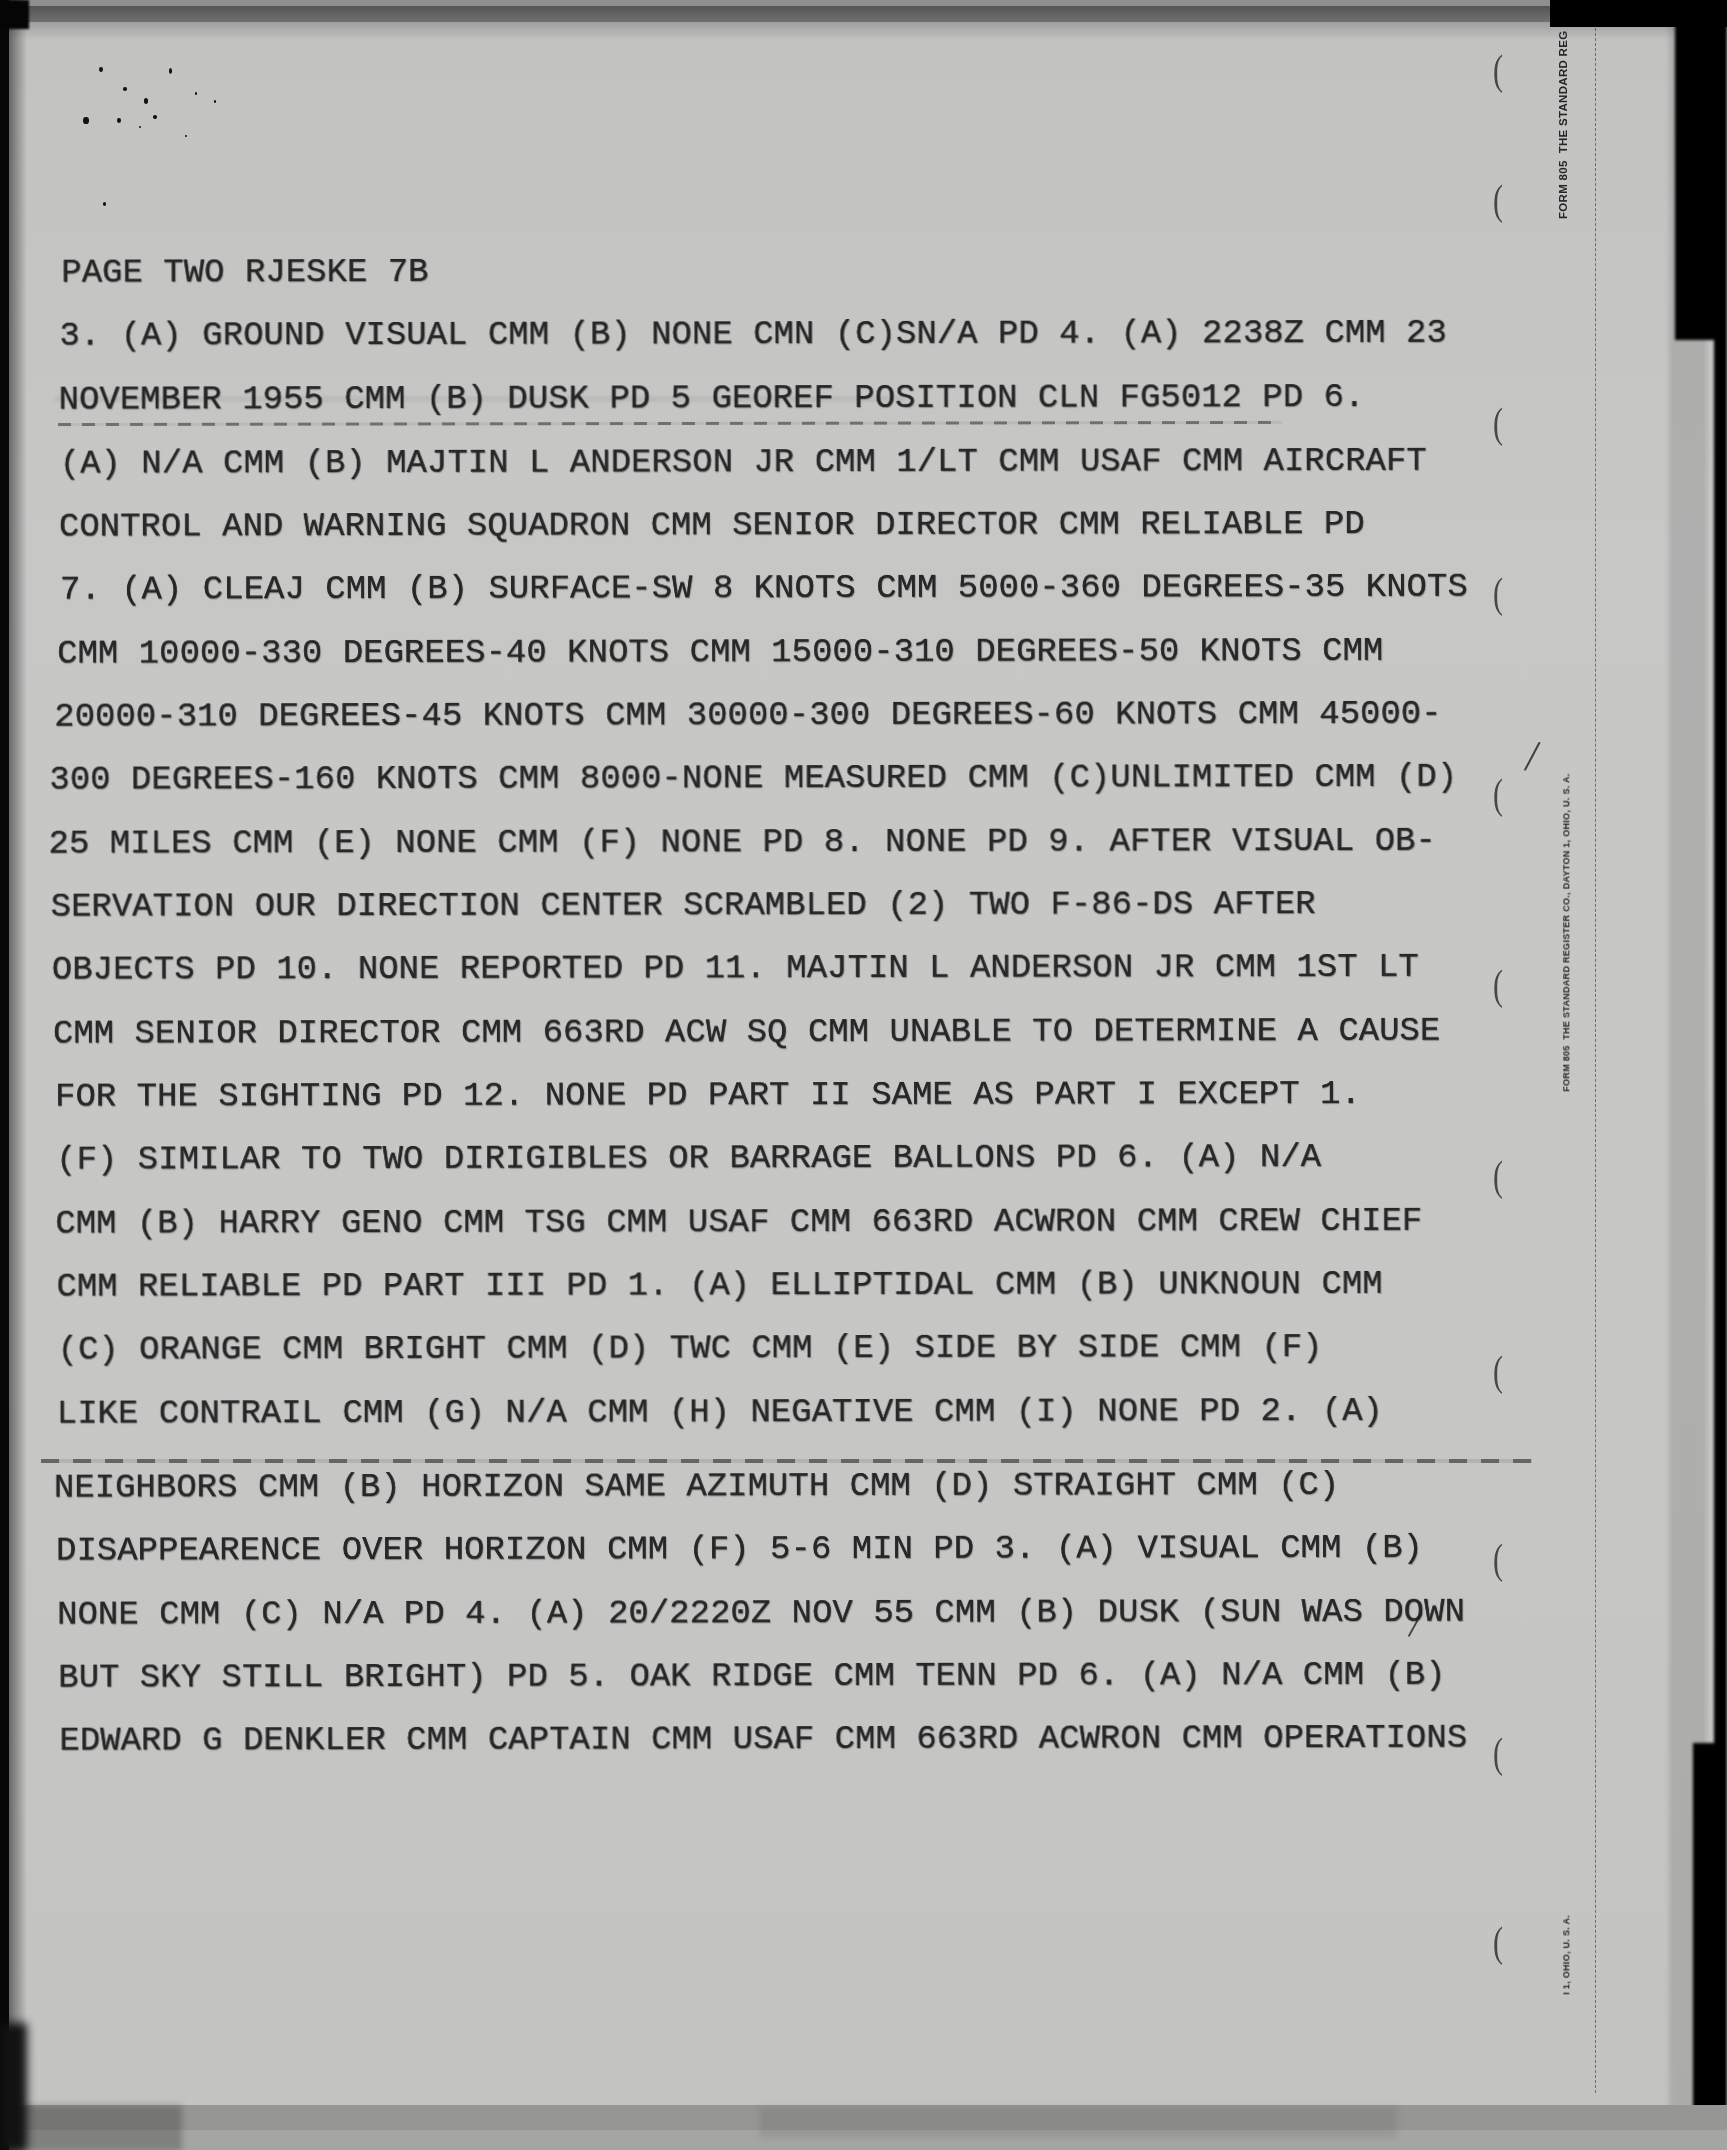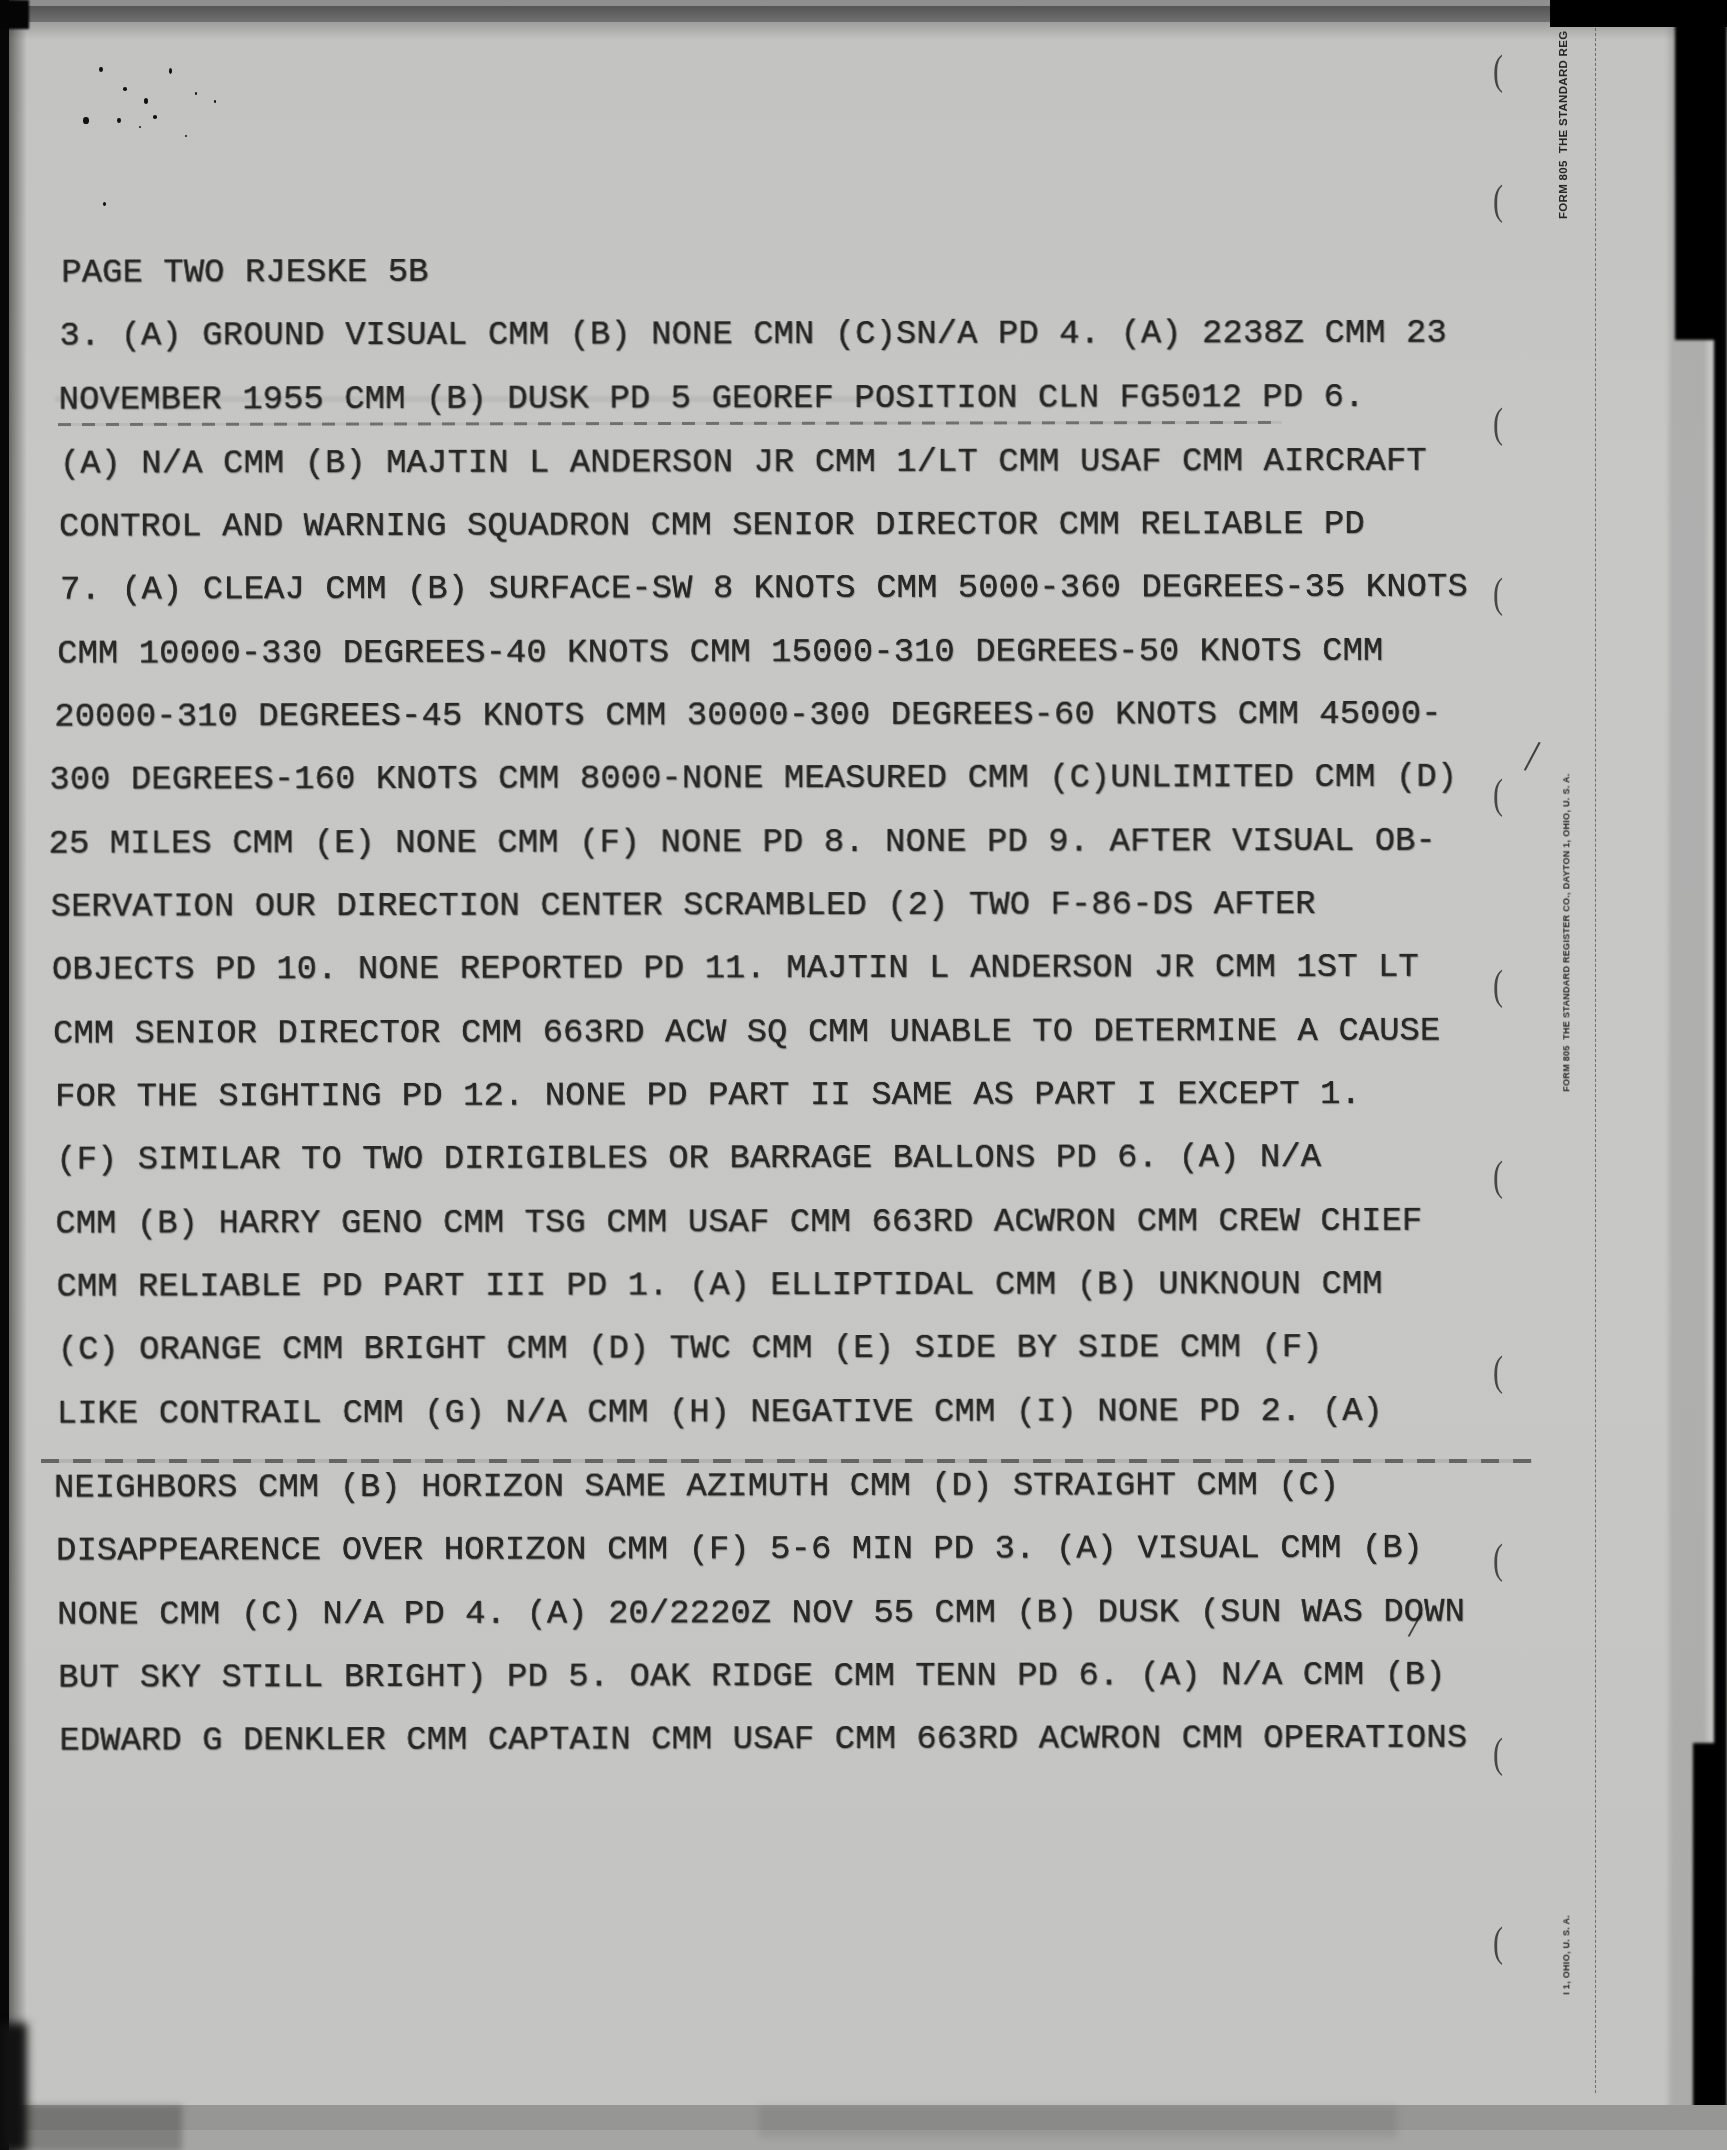--- a/index.html
+++ b/index.html
@@ -64,21 +64,21 @@
     background:linear-gradient(180deg,#969694 0 55%,#a5a5a3 55% 100%);}
   #smear-bottom{left:759px;top:2106px;width:638px;height:32px;background:rgba(0,0,0,.08);filter:blur(3.6px);}
   #shade-bl{left:0;top:2105px;width:182px;height:46px;background:rgba(0,0,0,.22);filter:blur(3px);}
 </style>
 </head>
 <body>
 
 <div id="scan">
 
   <div id="textblock">
-    <div class="ln" style="top:254px;left:63px">PAGE TWO RJESKE 5B</div>
+    <div class="ln" style="top:254px;left:63px">PAGE TWO RJESKE 7B</div>
     <div class="ln" style="top:317px;left:61px">3. (A) GROUND VISUAL CMM (B) NONE CMN (C)SN/A PD 4. (A) 2238Z CMM 23</div>
     <div class="ln" style="top:381px;left:60px">NOVEMBER 1955 CMM (B) DUSK PD 5 GEOREF POSITION CLN FG5012 PD 6.</div>
     <div class="ln" style="top:445px;left:61px">(A) N/A CMM (B) MAJTIN L ANDERSON JR CMM 1/LT CMM USAF CMM AIRCRAFT</div>
     <div class="ln" style="top:508px;left:60px">CONTROL AND WARNING SQUADRON CMM SENIOR DIRECTOR CMM RELIABLE PD</div>
     <div class="ln" style="top:571px;left:61px">7. (A) CLEAJ CMM (B) SURFACE-SW 8 KNOTS CMM 5000-360 DEGREES-35 KNOTS</div>
     <div class="ln" style="top:635px;left:58px">CMM 10000-330 DEGREES-40 KNOTS CMM 15000-310 DEGREES-50 KNOTS CMM</div>
     <div class="ln" style="top:698px;left:55px">20000-310 DEGREES-45 KNOTS CMM 30000-300 DEGREES-60 KNOTS CMM 45000-</div>
     <div class="ln" style="top:761px;left:50px">300 DEGREES-160 KNOTS CMM 8000-NONE MEASURED CMM (C)UNLIMITED CMM (D)</div>
     <div class="ln" style="top:825px;left:49px">25 MILES CMM (E) NONE CMM (F) NONE PD 8. NONE PD 9. AFTER VISUAL OB-</div>
     <div class="ln" style="top:888px;left:51px">SERVATION OUR DIRECTION CENTER SCRAMBLED (2) TWO F-86-DS AFTER</div>

